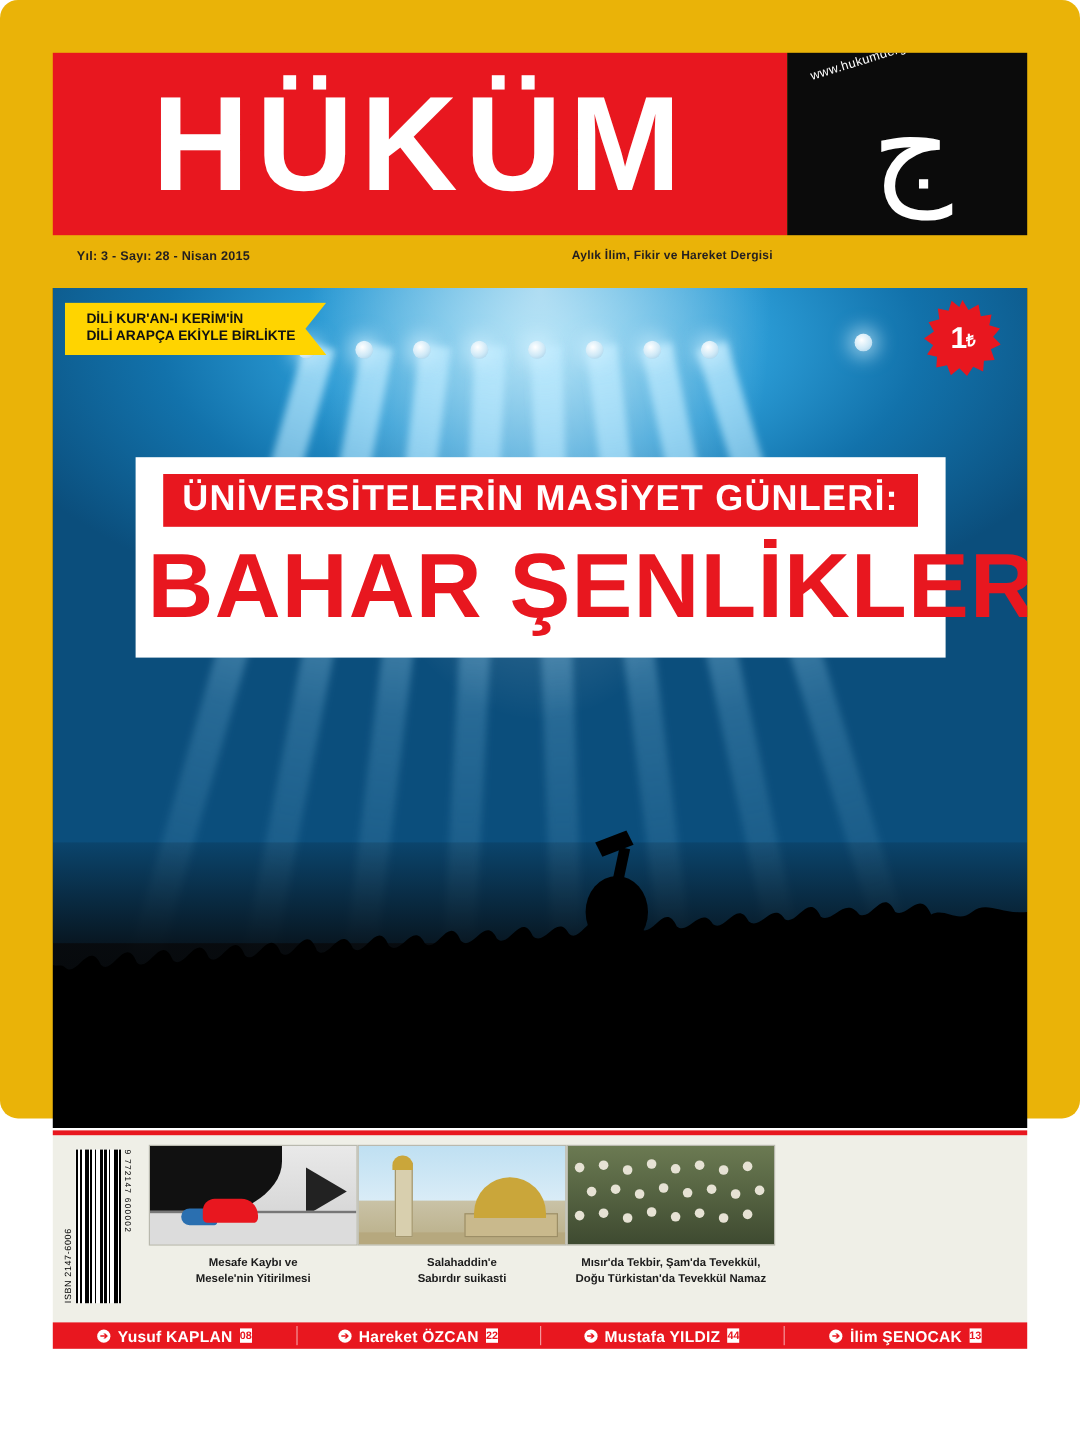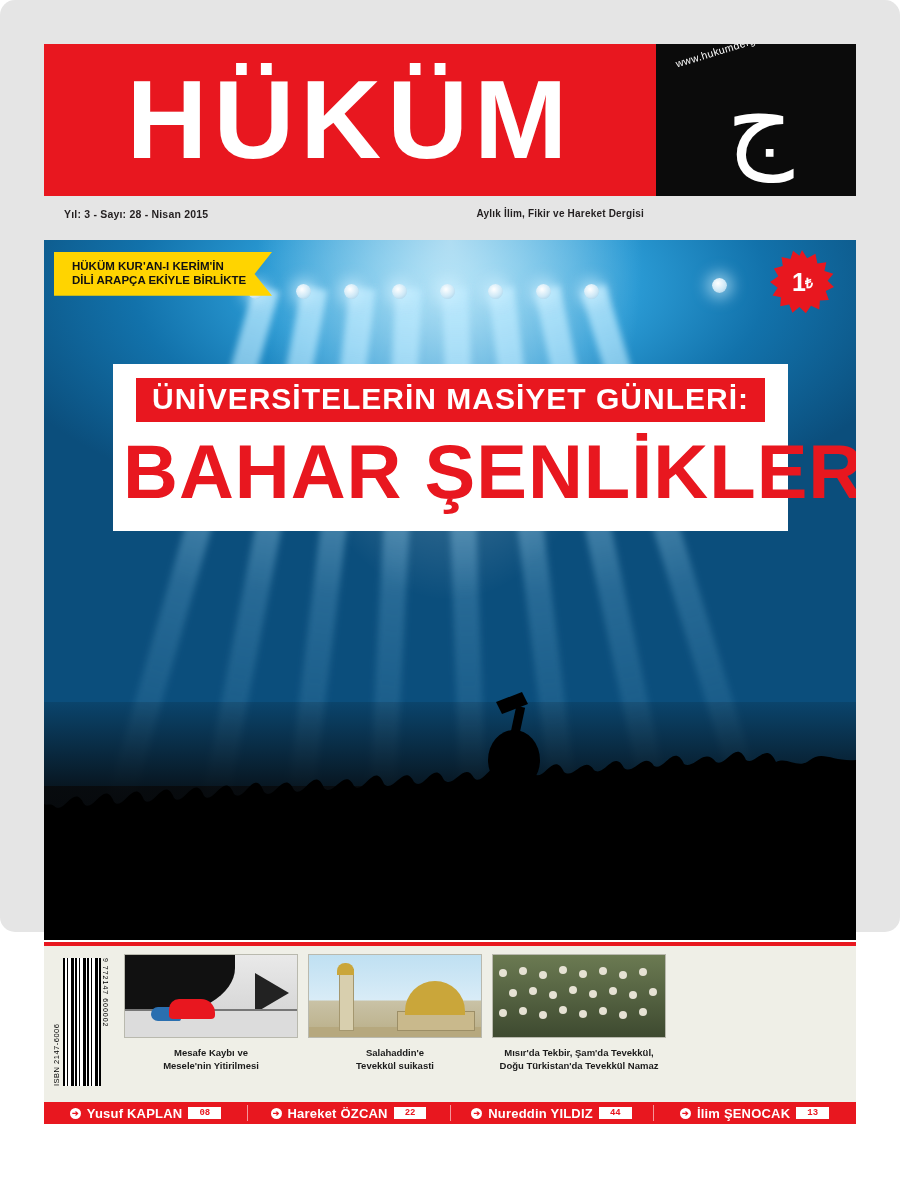--- a/index.html
+++ b/index.html
@@ -11,21 +11,21 @@
     width: 900px;
     height: 1200px;
     font-family: "Liberation Sans", sans-serif;
     position: relative;
     overflow: hidden;
   }
   .page {
     position: absolute;
     left: 0; top: 0;
     width: 900px; height: 932px;
-    background: #e5e5e5;
+    background: #eab308;
     border-radius: 15px;
   }
 
   
   .masthead {
     position: absolute;
     left: 44px; top: 44px;
     width: 812px; height: 152px;
     display: flex;
   }
@@ -143,21 +143,21 @@
     position: absolute;
     left: 0; bottom: 0; width: 100%; height: 34%;
     background: linear-gradient(to bottom, rgba(8,14,20,0.15), #070a0d 45%, #000000 100%);
   }
   .crowd {
     position: absolute;
     left: 0; bottom: 0; width: 100%; height: 330px;
   }
   .headline-block {
     position: absolute;
-    left: 69px; top: 124px;
+    left: 69px; top: 141px;
     width: 675px;
     background: #ffffff;
     padding: 14px 10px 22px 10px;
     box-sizing: border-box;
     text-align: center;
   }
   .headline-kicker {
     display: inline-block;
     background: #e8171f;
     color: #ffffff;
@@ -252,21 +252,20 @@
     letter-spacing: 1px;
     margin-left: 1px;
     height: 128px;
   }
 
   .thumbs {
     position: absolute;
     left: 80px; top: 8px;
     width: 726px; height: 150px;
     display: flex;
-    gap: 10px;
   }
   .thumb-cell {
     width: 174px;
     position: relative;
   }
   .thumb-img {
     width: 174px; height: 84px;
     border: 1px solid #b9b9ae;
     box-sizing: border-box;
     overflow: hidden;
@@ -348,23 +347,22 @@
     font-size: 13px;
     font-weight: bold;
     letter-spacing: 0.2px;
     white-space: nowrap;
   }
   .author-page {
     background: #ffffff;
     color: #e8171f;
     font-size: 9px;
     font-weight: bold;
-    padding: 1px 11px;
+    padding: 1px 0;
     line-height: 1.2;
-    font-family: Liberation Mono, monospace;
   }
 </style>
 </head>
 <body>
 
 <div class="page">
 
   <div class="masthead">
     <div class="masthead-left">
       <div class="masthead-title">HÜKÜM</div>
@@ -421,21 +419,21 @@
         <path d="M452,92 l26,-10 l6,12 l-26,10 Z"></path>
       </g>
     </svg>
 
     <div class="headline-block">
       <div class="headline-kicker">ÜNİVERSİTELERİN MASİYET GÜNLERİ:</div>
       <div class="headline-main">BAHAR ŞENLİKLERİ</div>
     </div>
 
     <div class="flag-badge">
-      <div>HÜKÜM KUR'AN-I KERİM'İN</div>
+      <div>DİLİ KUR'AN-I KERİM'İN</div>
       <div>DİLİ ARAPÇA EKİYLE BİRLİKTE</div>
     </div>
 
     <div class="price-badge">
       <div class="price-star"></div>
       <div class="price-text">
         <span>1</span>
           <span style="font-size:14px;">₺</span>
       </div>
     </div>
@@ -468,21 +466,21 @@
       <div class="thumb-cell">
         <div class="thumb-img t2">
           <div class="wall"></div>
           <div class="domebase"></div>
           <div class="dome"></div>
           <div class="minaret"></div>
           <div class="minaret-top"></div>
         </div>
         <div class="thumb-caption">
           <div>Salahaddin'e</div>
-          <div>Tevekkül suikasti</div>
+          <div>Sabırdır suikasti</div>
         </div>
       </div>
 
 
       <div class="thumb-cell">
         <div class="thumb-img t4">
           <div class="dot" style="left:6px; top:14px;"></div>
             <div class="dot" style="left:26px; top:12px;"></div>
           <div class="dot" style="left:46px; top:16px;"></div>
             <div class="dot" style="left:66px; top:11px;"></div>
@@ -522,21 +520,21 @@
       <span class="author-name">Yusuf KAPLAN</span>
       <span class="author-page">08</span>
     </div>
     <div class="author-cell">
       <span class="arrow-icon">➔</span>
       <span class="author-name">Hareket ÖZCAN</span>
       <span class="author-page">22</span>
     </div>
     <div class="author-cell">
       <span class="arrow-icon">➔</span>
-      <span class="author-name">Nureddin YILDIZ</span>
+      <span class="author-name">Mustafa YILDIZ</span>
       <span class="author-page">44</span>
     </div>
     <div class="author-cell">
       <span class="arrow-icon">➔</span>
       <span class="author-name">İlim ŞENOCAK</span>
       <span class="author-page">13</span>
     </div>
   </div>
 
 </div>

